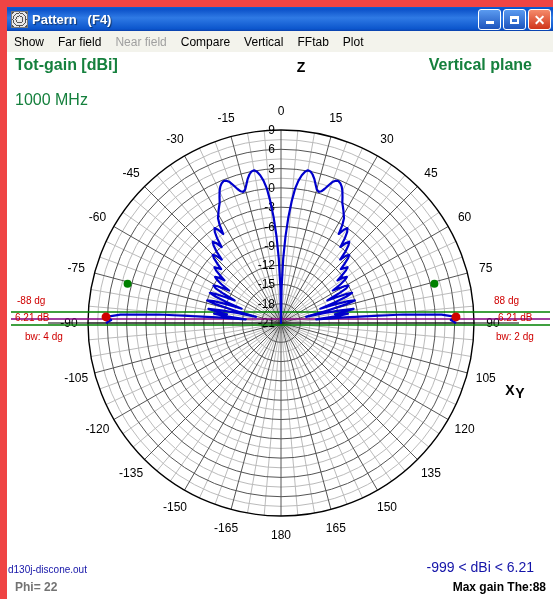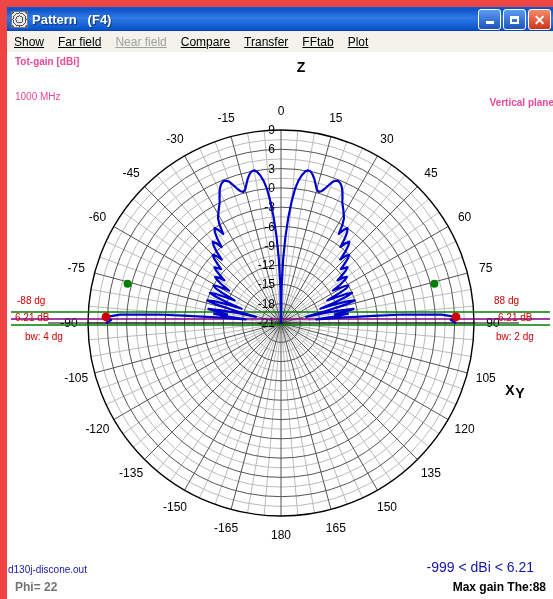--- a/index.html
+++ b/index.html
@@ -45,32 +45,32 @@
   .gl-min{width:8px;height:3px;background:#fff;margin-top:6px;}
   .gl-max{width:9px;height:8px;border:2px solid #fff;border-top-width:3px;box-sizing:border-box;}
   .gl-close{font-size:14px;line-height:12px;font-family:"Liberation Sans",sans-serif;}
   
   #menubar{
     position:absolute;left:0;top:24px;width:547px;height:21px;
     background:#f3f3ec;border-bottom:1px solid #d8d8cf;
     display:flex;align-items:center;
   }
   .menu-item{
-    font-size:12px;color:#000;padding:2px 7px;white-space:nowrap;cursor:default;text-decoration:underline;
+    font-size:12px;color:#000;padding:2px 7px;white-space:nowrap;cursor:default;
   }
   .menu-item.disabled{color:#a0a0a0;}
   
   #plot{
     position:absolute;left:0;top:45px;width:547px;height:548px;
     background:#ffffff;overflow:hidden;
   }
-  .hdr{position:absolute;font-size:10px;font-weight:bold;color:#ec4899;white-space:nowrap;}
+  .hdr{position:absolute;font-size:16px;font-weight:bold;color:#15803d;white-space:nowrap;}
   #hdr-left{left:8px;top:4px;}
   #hdr-freq{left:8px;top:39px;font-weight:normal;}
-  #hdr-right{right:0;top:4px;margin-top:41px;}
+  #hdr-right{right:22px;top:4px;}
   #ftr-file{left:1px;bottom:25px;font-size:10px;color:#1414a8;font-weight:normal;}
   #ftr-phi{left:8px;bottom:6px;font-size:12px;font-weight:bold;color:#737373;}
   #ftr-range{right:20px;bottom:25px;font-size:14px;color:#1414a8;font-weight:normal;}
   #ftr-max{right:8px;bottom:6px;font-size:12px;font-weight:bold;color:#000;margin-top:16px;}
   svg{position:absolute;left:0;top:0;}
   .ang-lbl{font-size:12px;fill:#000;font-family:"Liberation Sans",sans-serif;}
   .ring-lbl{font-size:12px;fill:#000;font-family:"Liberation Sans",sans-serif;}
   .zlbl{font-size:14px;fill:#000;font-family:"Liberation Sans",sans-serif;font-weight:bold;}
   .annot{font-size:10px;fill:#d00000;font-family:"Liberation Sans",sans-serif;}
 </style>
@@ -93,21 +93,21 @@
           <span class="gl-close">✕</span>
         </div>
     </div>
   </div>
 
   <div id="menubar">
     <div class="menu-item">Show</div>
     <div class="menu-item">Far field</div>
     <div class="menu-item disabled">Near field</div>
     <div class="menu-item">Compare</div>
-    <div class="menu-item">Transfer</div>
+    <div class="menu-item">Vertical</div>
     <div class="menu-item">FFtab</div>
     <div class="menu-item">Plot</div>
   </div>
 
   <div id="plot">
     <div class="hdr" id="hdr-left">Tot-gain [dBi]</div>
     <div class="hdr" id="hdr-freq">1000 MHz</div>
     <div class="hdr" id="hdr-right">Vertical plane</div>
     <div class="hdr" id="ftr-file">d130j-discone.out</div>
     <div class="hdr" id="ftr-phi">Phi= 22</div>

